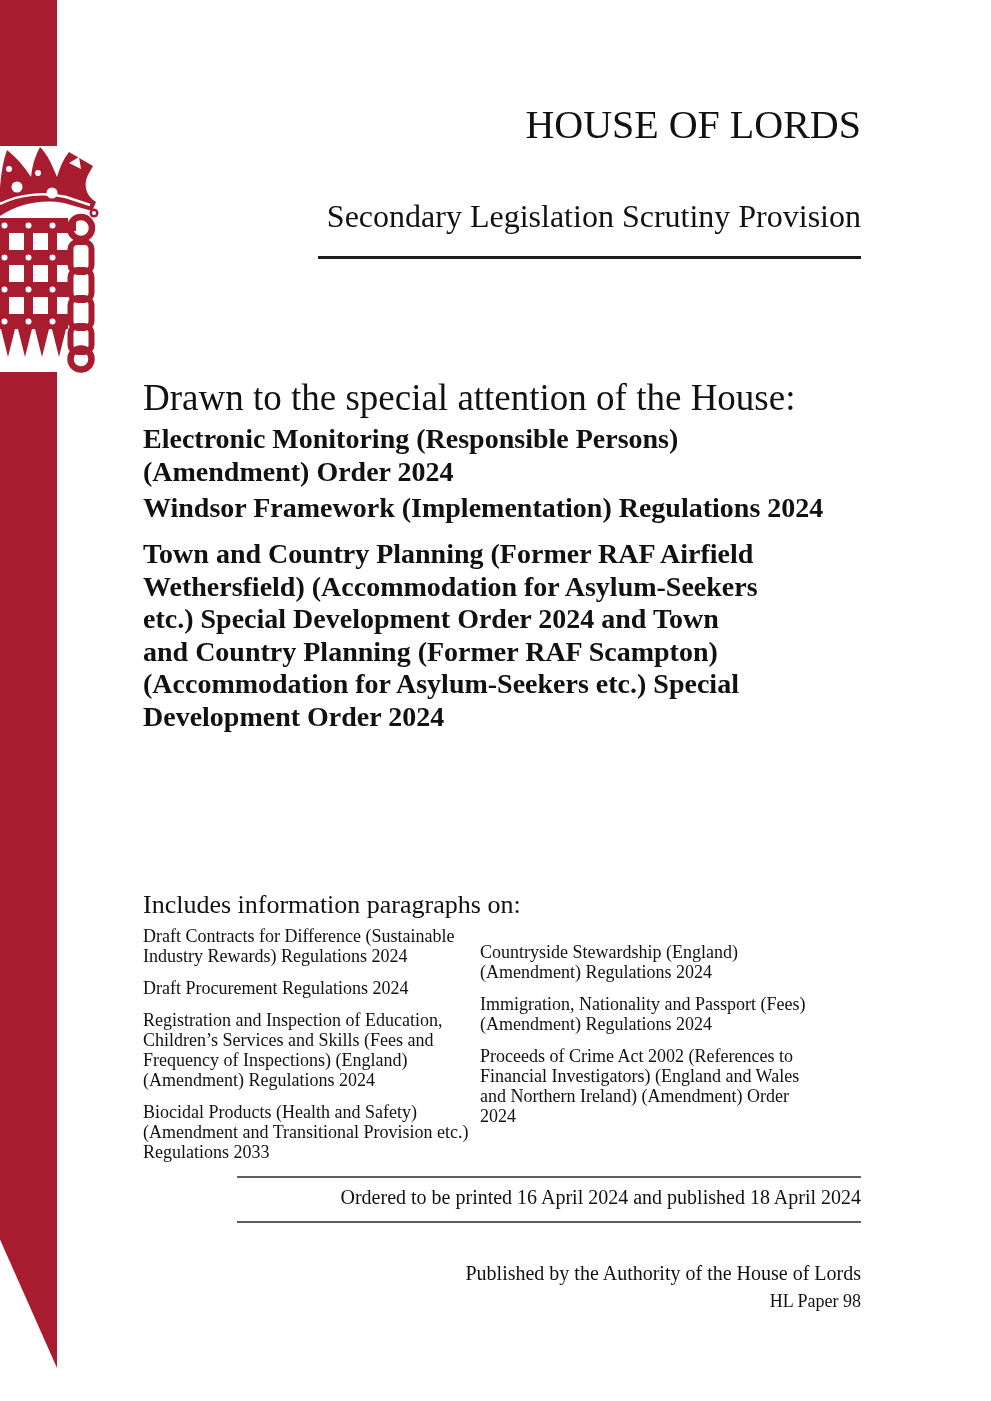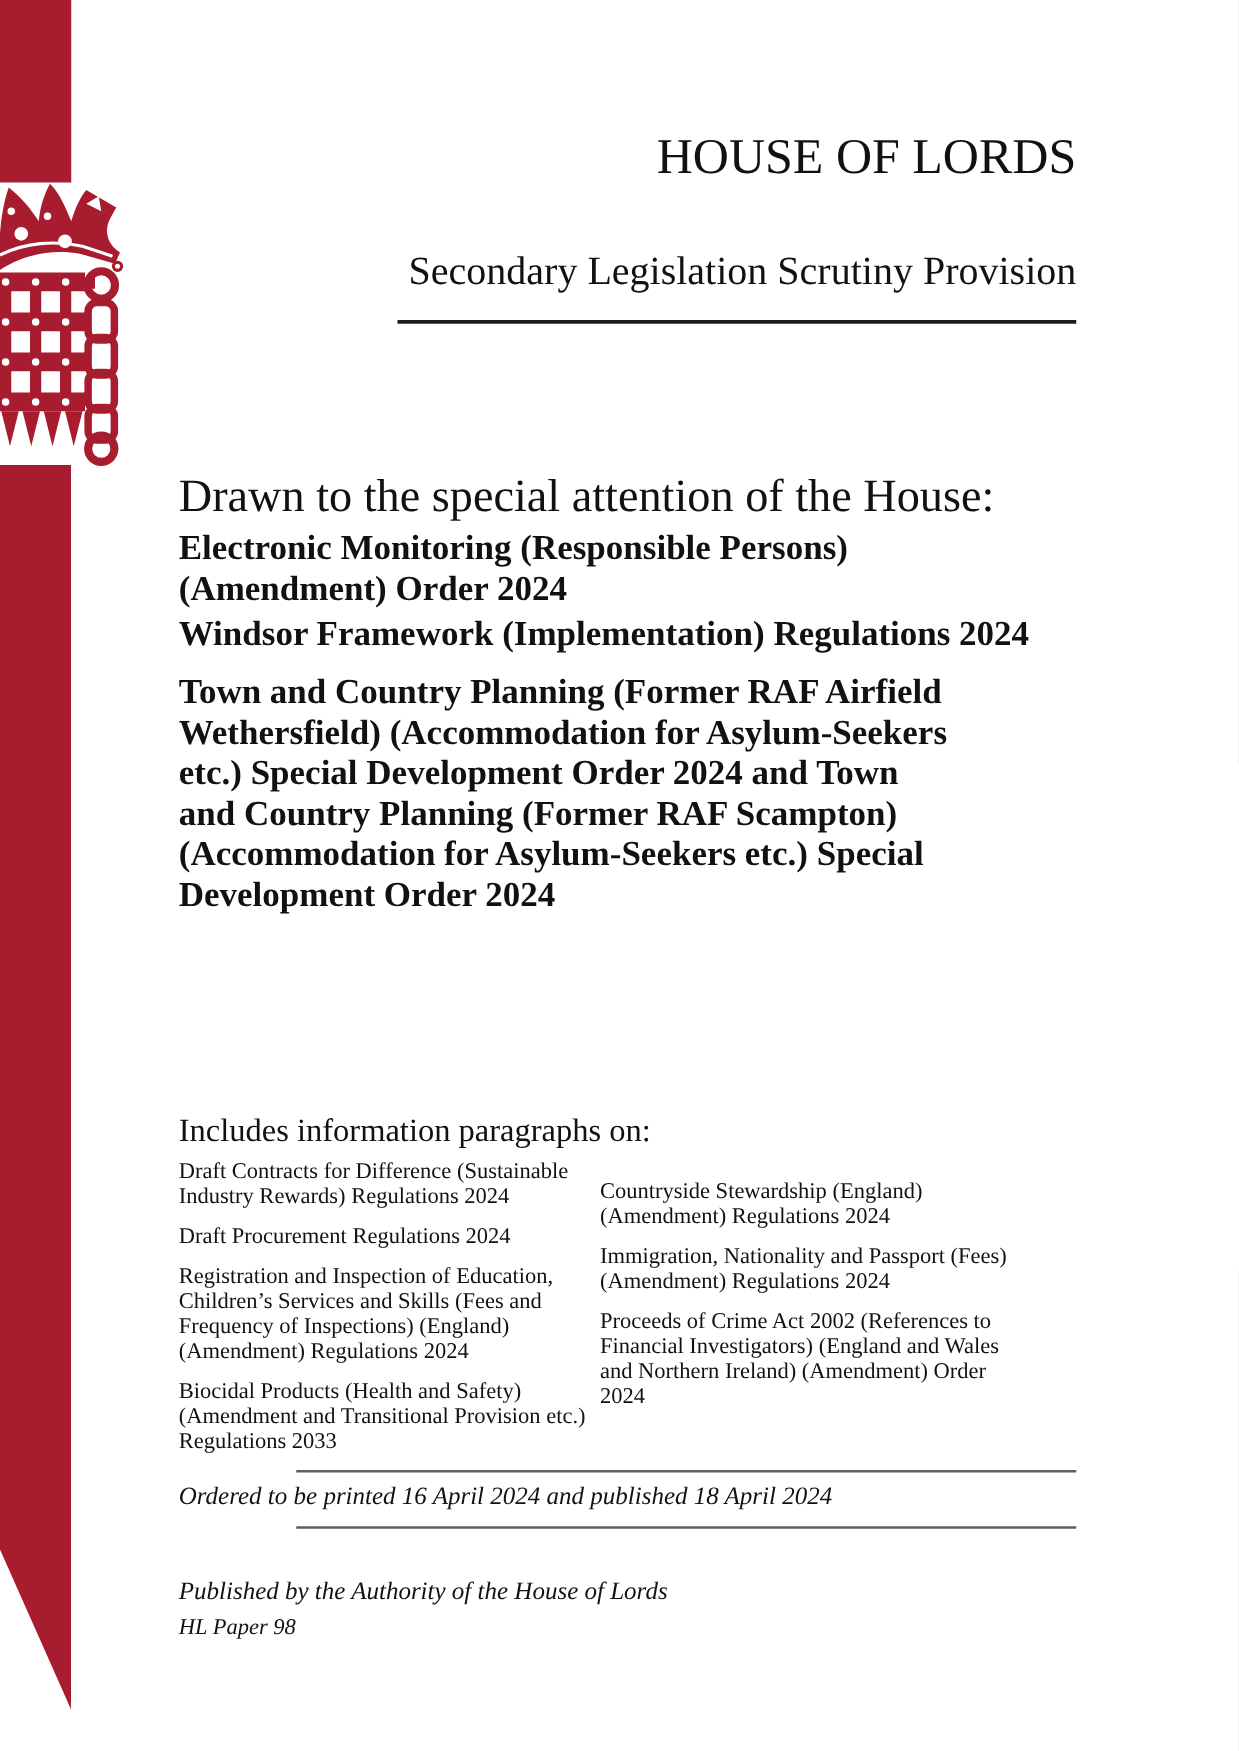--- a/index.html
+++ b/index.html
@@ -74,21 +74,21 @@
   .col-item { white-space: pre-line; }
   
   .foot-rule {
     position: absolute; left: 237px;
     width: 624px; height: 2px; background: #5f5f5f;
   }
   .foot-rule.r1 { top: 1176px; }
   .foot-rule.r2 { top: 1221px; }
   .foot-line {
     position: absolute; left: 143px; right: 130px;
-    font-size: 20px; white-space: nowrap; font-style: italic;
+    text-align: right; font-size: 20px; white-space: nowrap;
   }
   .foot-line.ordered   { top: 1186px; }
   .foot-line.published { top: 1246px; margin-top: 16px; }
   .foot-line.paper     { top: 1291px; font-size: 18px; }
 </style>
 </head>
 <body>
 
 <div class="page">
 

